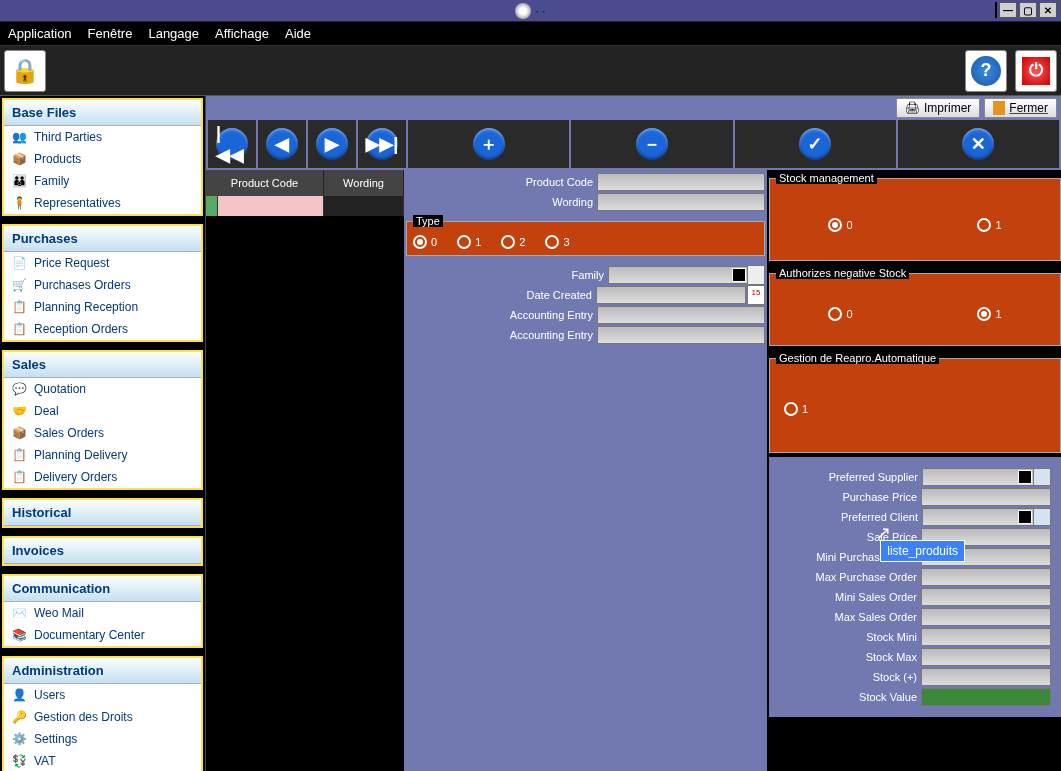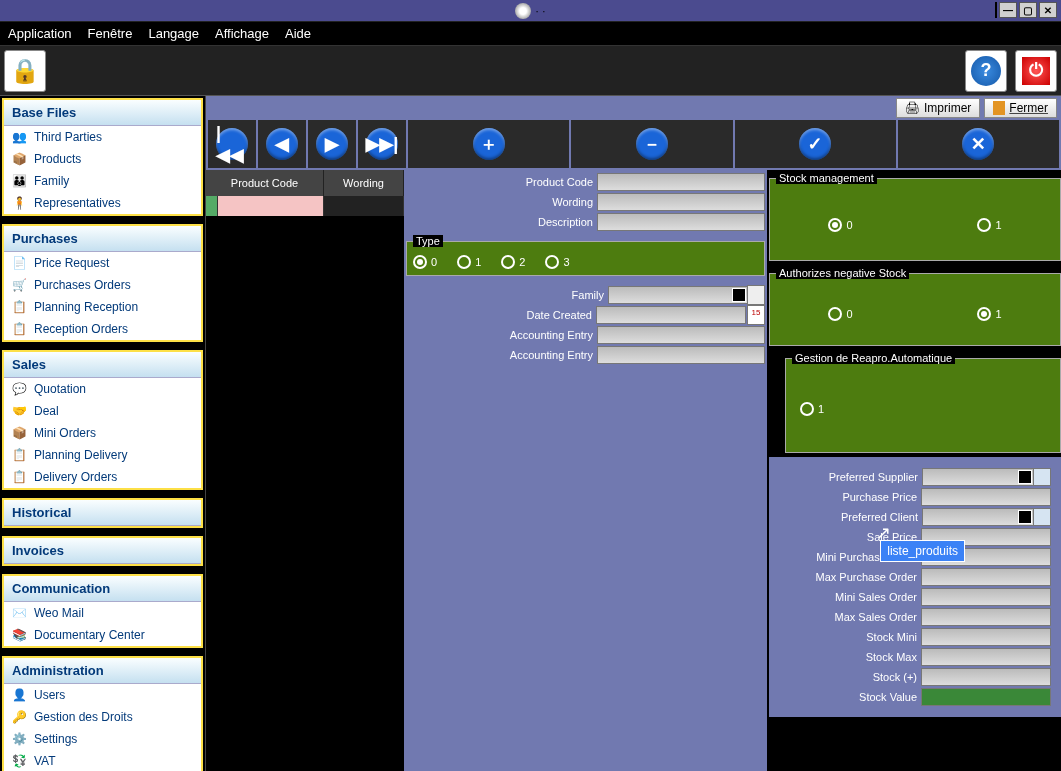--- a/index.html
+++ b/index.html
@@ -56,21 +56,21 @@
   .trow { height: 20px; display: flex; }
   .td { border-right:1px solid #333; height:100%; }
   .td1 { width: 12px; background:#5a6; } .td2 { width:106px; background:#f5c4c4; } .td3 { flex:1; background:#222; }
 
   .midcol { flex: 1; background: #7179b0; padding: 2px; display:flex; flex-direction:column; gap:1px; position:relative; }
   .formline { display:flex; align-items:center; height:20px; }
   .formline label { flex:1; text-align:right; color:#fff; font-size:11px; padding-right:4px; }
   .formline .inp { width: 168px; height: 18px; background: linear-gradient(#bbb,#ddd); border:1px solid #777; }
   .formline .btnsm { width:18px; height:20px; background:#eee; border:1px solid #777; margin-left:1px; }
 
-  .fieldset { border:1px solid #aaa; padding: 8px 6px 6px 6px; margin: 2px 0; background:#4d7c0f; position:relative; }
+  .fieldset { border:1px solid #aaa; padding: 8px 6px 6px 6px; margin: 2px 0; background:#c2410c; position:relative; }
   .fieldset legend { color:#fff; font-size:11px; background:#000; padding:0 3px; }
   .radiorow { display:flex; gap:20px; flex-wrap:wrap; }
   .radio { display:flex; align-items:center; gap:4px; color:#fff; font-size:11px; }
   .radio .r { width:14px; height:14px; border:2px solid #fff; border-radius:50%; position:relative; }
   .radio.checked .r::after { content:""; position:absolute; inset:2px; background:#fff; border-radius:50%; }
 
   .rightcol { width: 294px; background:#000; display:flex; flex-direction:column; gap:2px; padding-left:2px; }
   .rightform { background:#7179b0; padding:10px; }
   .rightform .formline .inp { width: 130px; }
   .rightform .formline .inp.green { background:#3a8838; }
@@ -169,21 +169,21 @@
           <div class="sbitem">
             <span class="ic">💬</span>
             <span>Quotation</span>
           </div>
           <div class="sbitem">
             <span class="ic">🤝</span>
             <span>Deal</span>
           </div>
           <div class="sbitem">
             <span class="ic">📦</span>
-            <span>Mini Orders</span>
+            <span>Sales Orders</span>
           </div>
           <div class="sbitem">
             <span class="ic">📋</span>
             <span>Planning Delivery</span>
           </div>
           <div class="sbitem">
             <span class="ic">📋</span>
             <span>Delivery Orders</span>
           </div>
         </div>
@@ -285,24 +285,20 @@
       </div>
 
       <div class="midcol">
         <div style="background:#7179b0;">
           <div class="formline">
               <label>Product Code</label>
               <div class="inp"></div>
             </div>
           <div class="formline">
               <label>Wording</label>
-              <div class="inp"></div>
-            </div>
-          <div class="formline">
-              <label>Description</label>
               <div class="inp"></div>
             </div>
         </div>
         <fieldset class="fieldset">
           <legend>Type</legend>
           <div class="radiorow" id="type-radios">
               <div class="radio checked">
                 <span class="r"></span>
                 <span>0</span>
               </div>
@@ -363,21 +359,21 @@
               <div class="radio">
                 <span class="r"></span>
                 <span>0</span>
               </div>
               <div class="radio checked">
                 <span class="r"></span>
                 <span>1</span>
               </div>
             </div>
         </fieldset>
-        <fieldset class="fieldset" style="padding-bottom:36px;margin-left:16px;">
+        <fieldset class="fieldset" style="padding-bottom:36px;">
           <legend>Gestion de Reapro.Automatique</legend>
           <div class="radiorow" id="reappro-radios" style="margin-top:30px;margin-left:8px;">
               <div class="radio">
                 <span class="r"></span>
                 <span>1</span>
               </div>
             </div>
         </fieldset>
         <div class="rightform" id="right-fields">
             <div class="formline">

